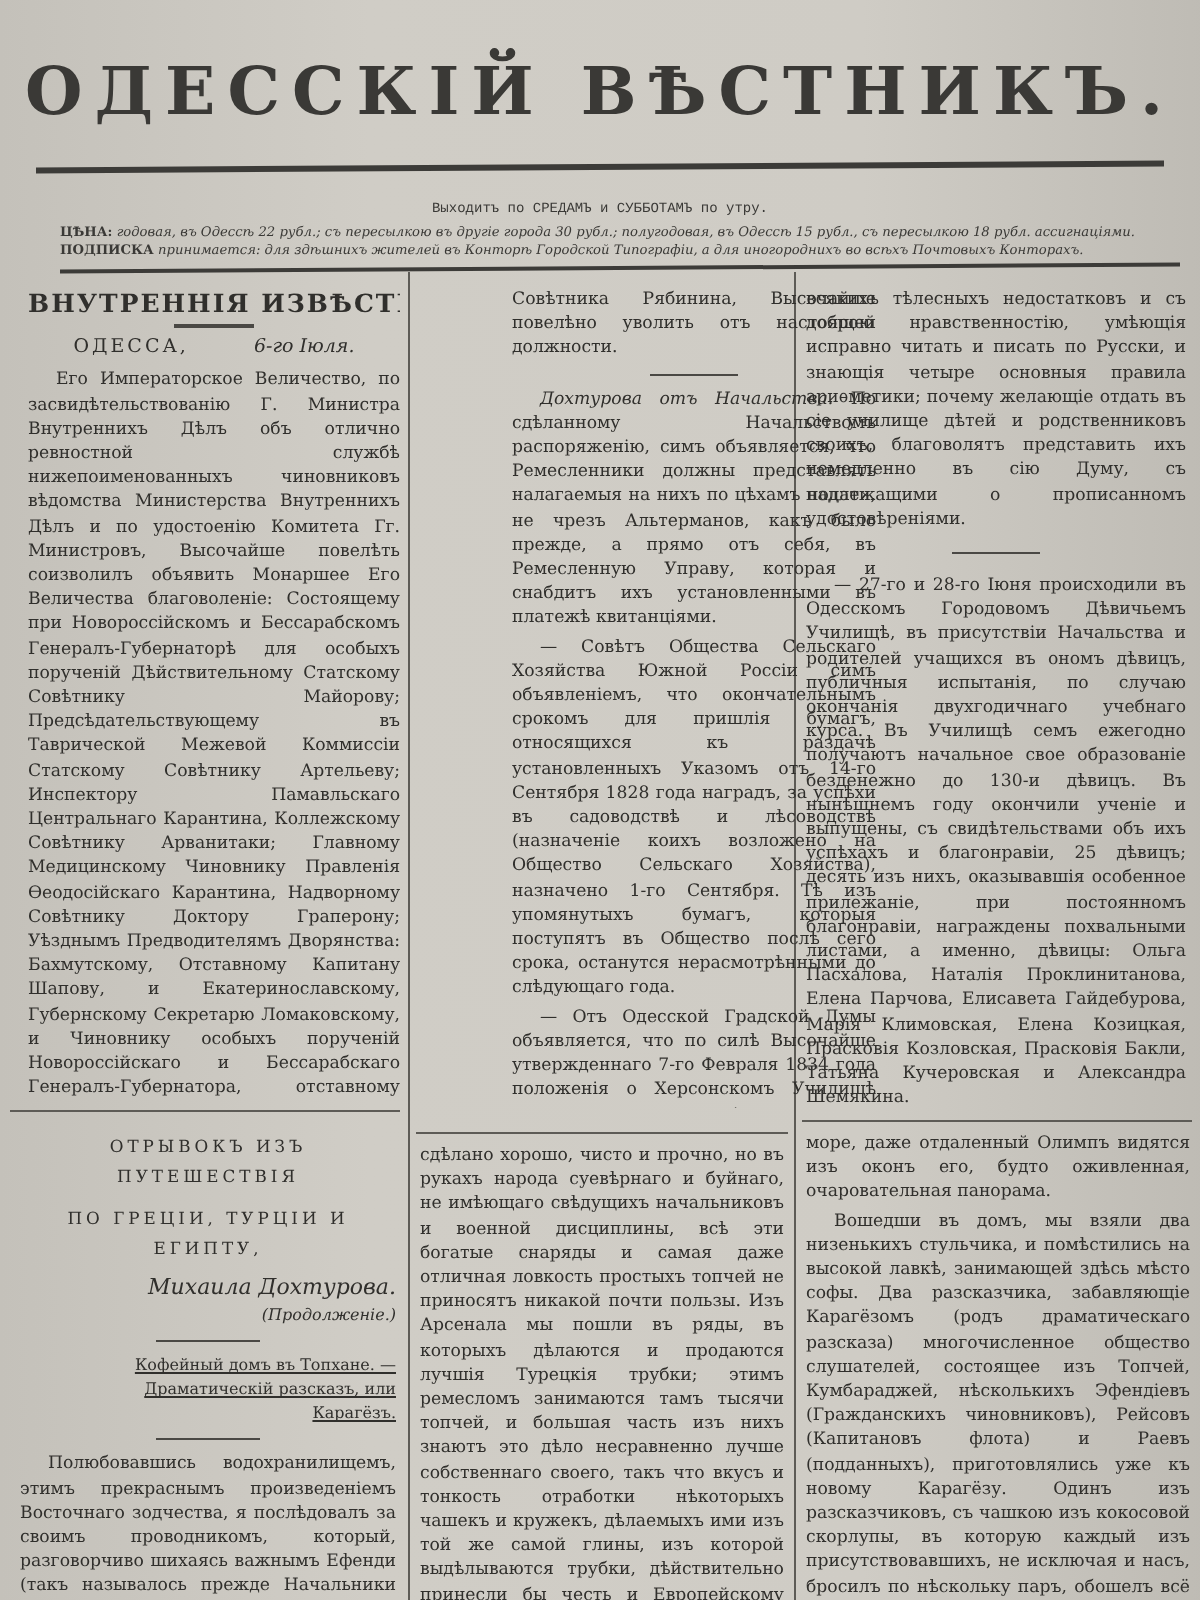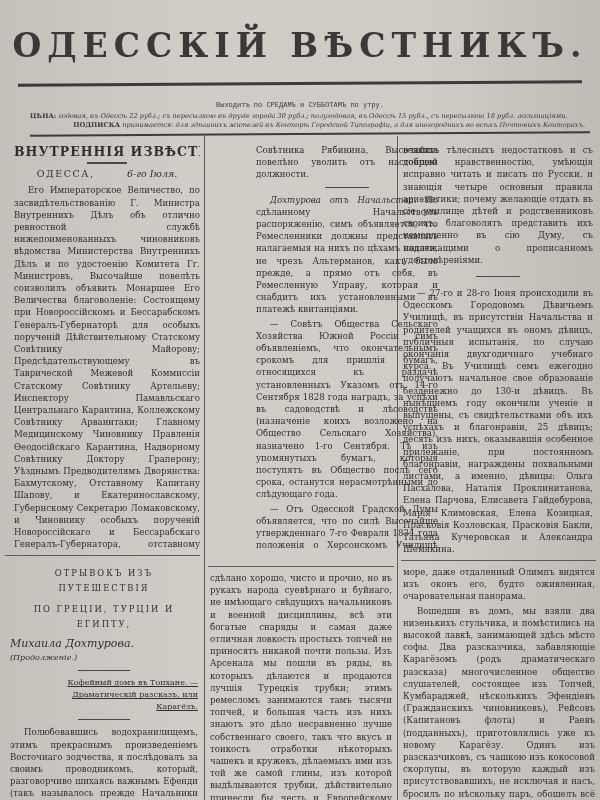--- a/index.html
+++ b/index.html
@@ -39,37 +39,37 @@
   .short-rule { height:1px; background:#4a4844; margin:6px auto; width:52px; }
   .section-head {
     font-size:12.5px; font-weight:bold; text-align:center;
     letter-spacing:1px; margin:4px 0 2px 0; white-space:nowrap;
   }
   .dateline { text-align:center; font-size:9.5px; letter-spacing:1.5px; margin:4px 0 4px 0; }
   .dateline i { letter-spacing:0;margin-left:28px; }
   .para { text-indent:14px; margin:0; }
   .para + .para { margin-top:2px; }
   .travel-head { text-align:center; font-size:8.4px; letter-spacing:2px; margin:0; line-height:15px;}
-  .travel-author { text-align:left; font-style:italic; font-size:11px; margin:6px 0 2px 0; }
-  .travel-cont { text-align:left; font-style:italic; font-size:8px; margin:2px 0; }
+  .travel-author { text-align:right; font-style:italic; font-size:11px; margin:6px 0 2px 0; }
+  .travel-cont { text-align:right; font-style:italic; font-size:8px; margin:2px 0; }
   .travel-sub { text-align:right; font-size:8px; margin:2px 0; line-height:12px; }
 </style>
 </head>
 <body>
 
 <div class="page">
 
   <div class="masthead-title">ОДЕССКІЙ ВѢСТНИКЪ.</div>
   <div class="rule-thick" style="left:18px; top:82px; width:564px; transform:rotate(-0.35deg);"></div>
   <div class="sub-line" style="top:101px;font-family:Liberation Mono, monospace;">Выходитъ по СРЕДАМЪ и СУББОТАМЪ по утру.</div>
   <div class="info-line" style="top:112px;">
     <b>ЦѢНА:</b>
     <i>годовая, въ Одессѣ 22 рубл.; съ пересылкою въ другіе города 30 рубл.; полугодовая, въ Одессѣ 15 рубл., съ пересылкою 18 рубл. ассигнаціями.</i>
   </div>
-  <div class="info-line" style="top:121px;text-align:right;">
+  <div class="info-line" style="top:121px;">
     <b>ПОДПИСКА</b>
     <i>принимается: для здѣшнихъ жителей въ Конторѣ Городской Типографіи, а для иногороднихъ во всѣхъ Почтовыхъ Конторахъ.</i>
   </div>
   <div class="rule-thick" style="left:30px; top:133px; width:560px; height:2px; transform:rotate(-0.35deg);"></div>
 
   <div class="vrule" style="left:204px; top:136px; height:664px;"></div>
   <div class="vrule" style="left:397px; top:136px; height:664px;"></div>
 
   <div class="hsep" style="left:5px; top:555px; width:195px;"></div>
   <div class="hsep" style="left:208px; top:566px; width:186px;"></div>

